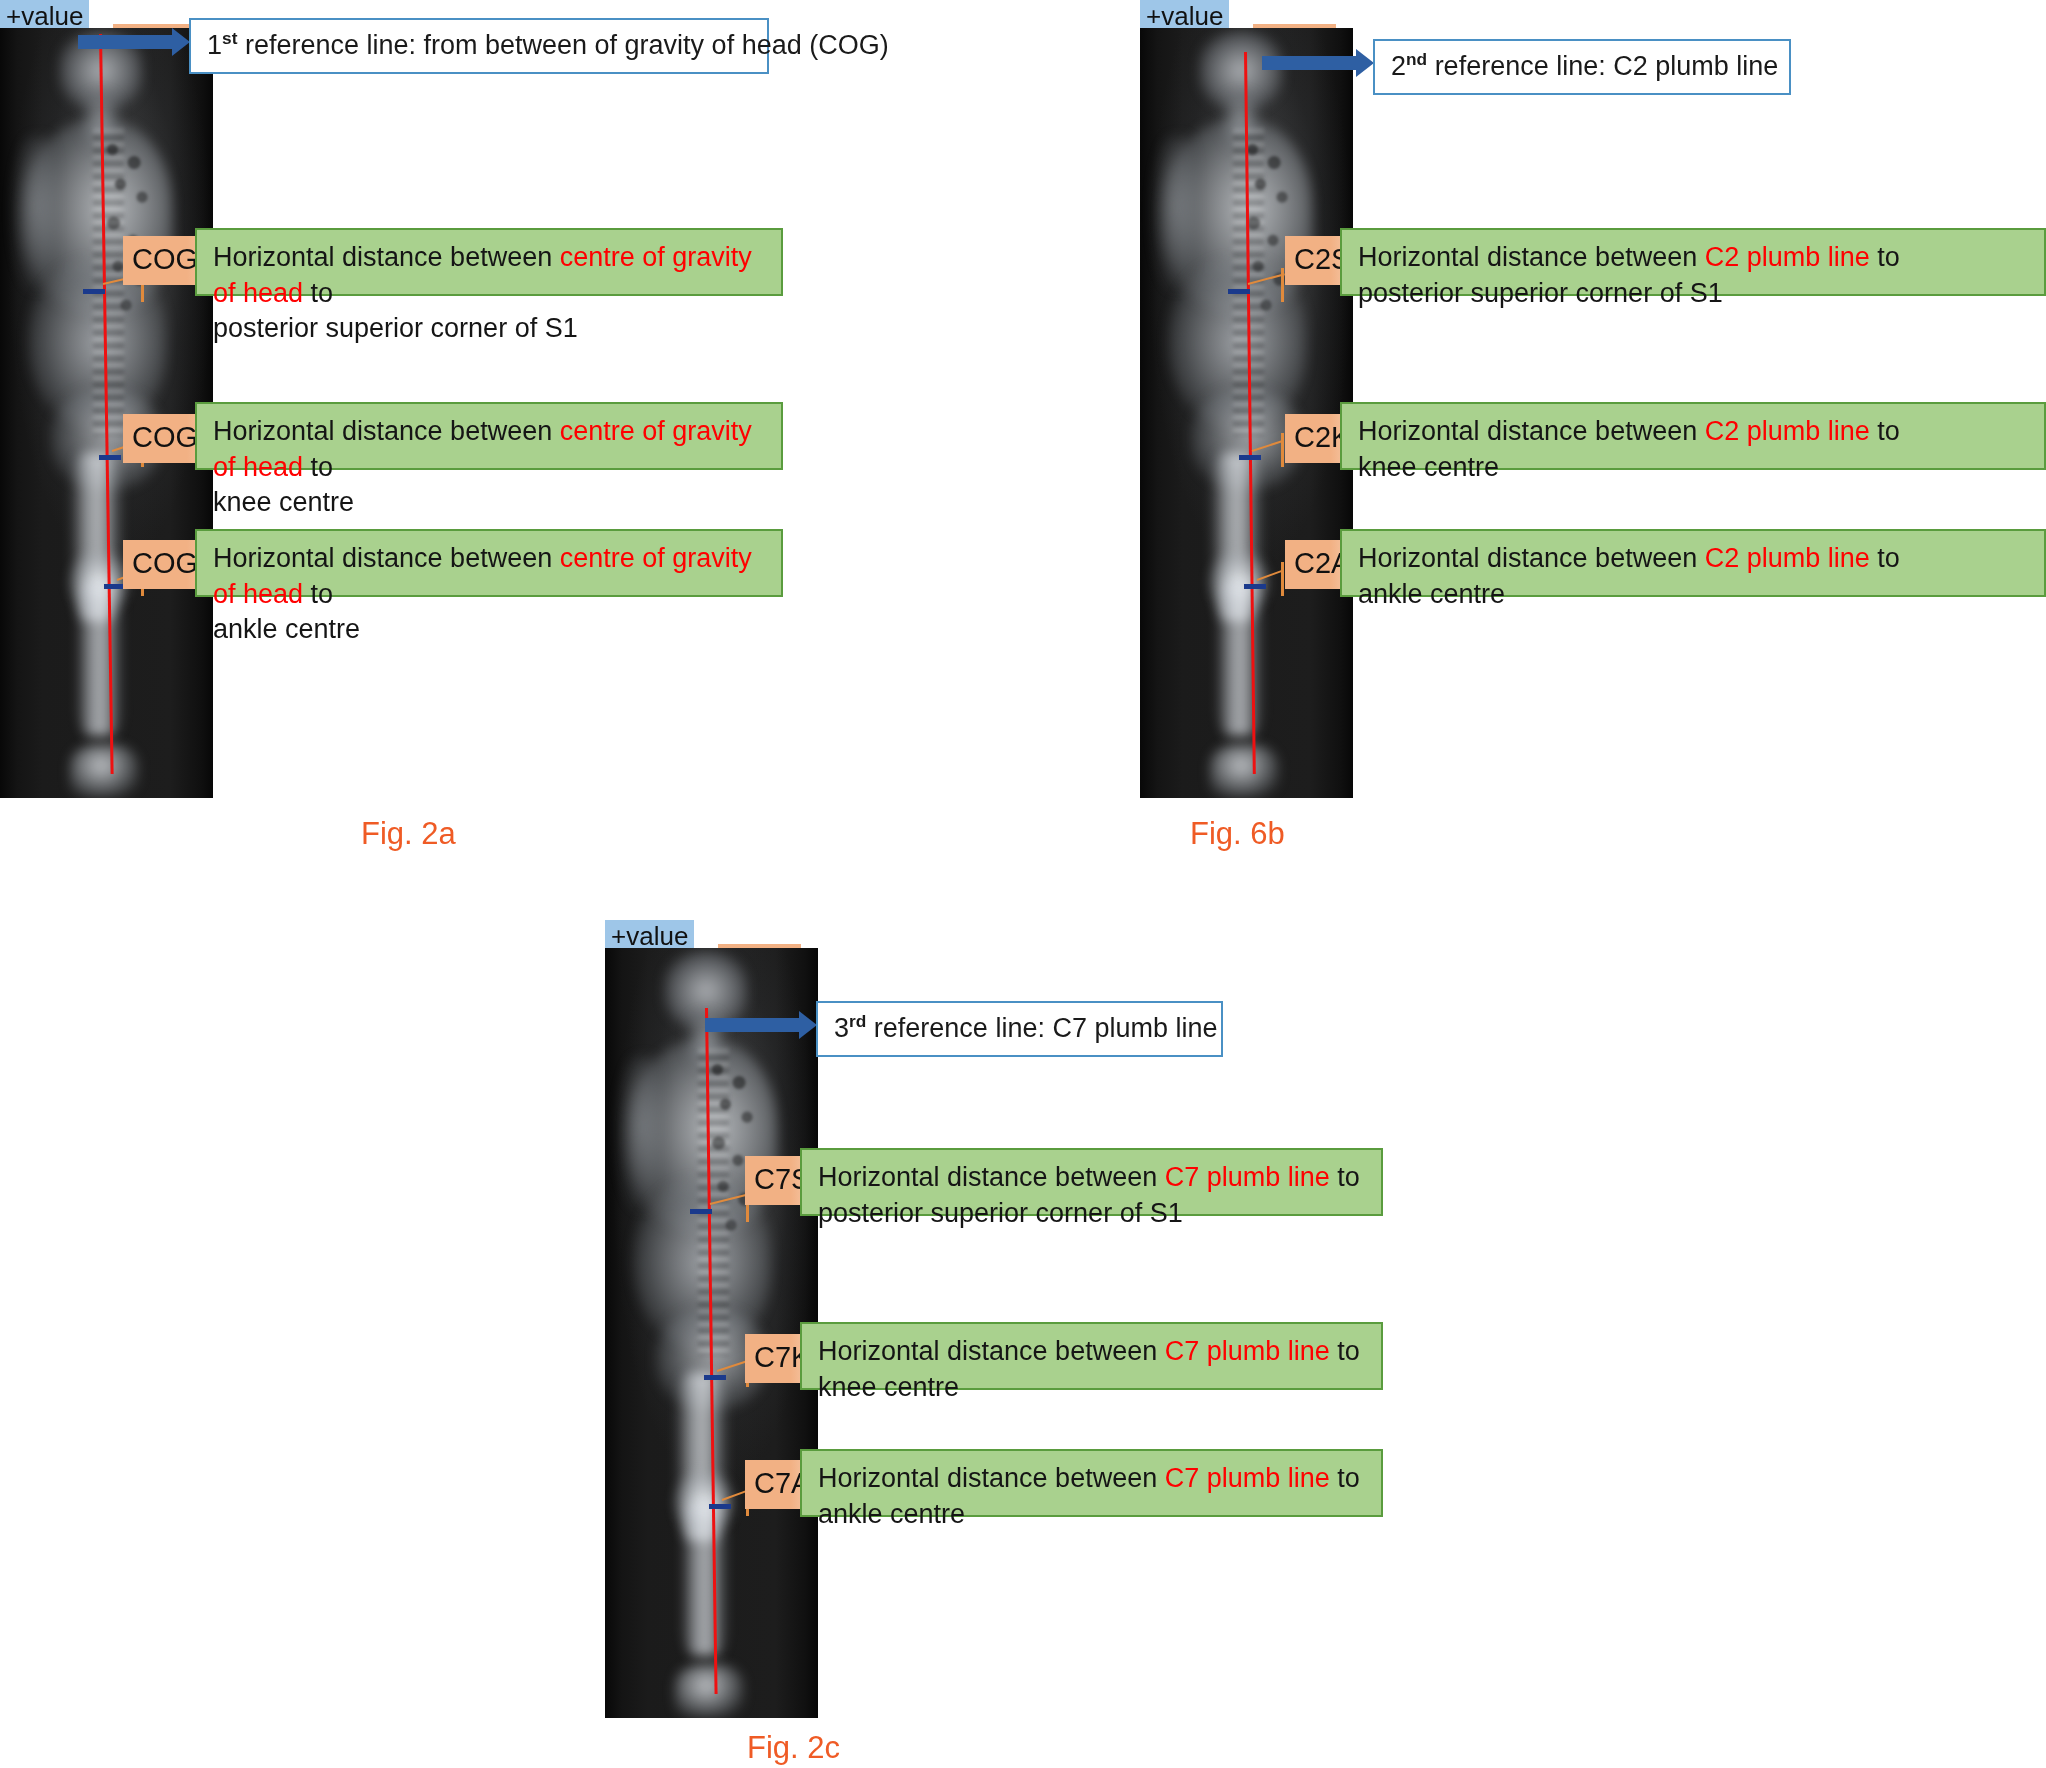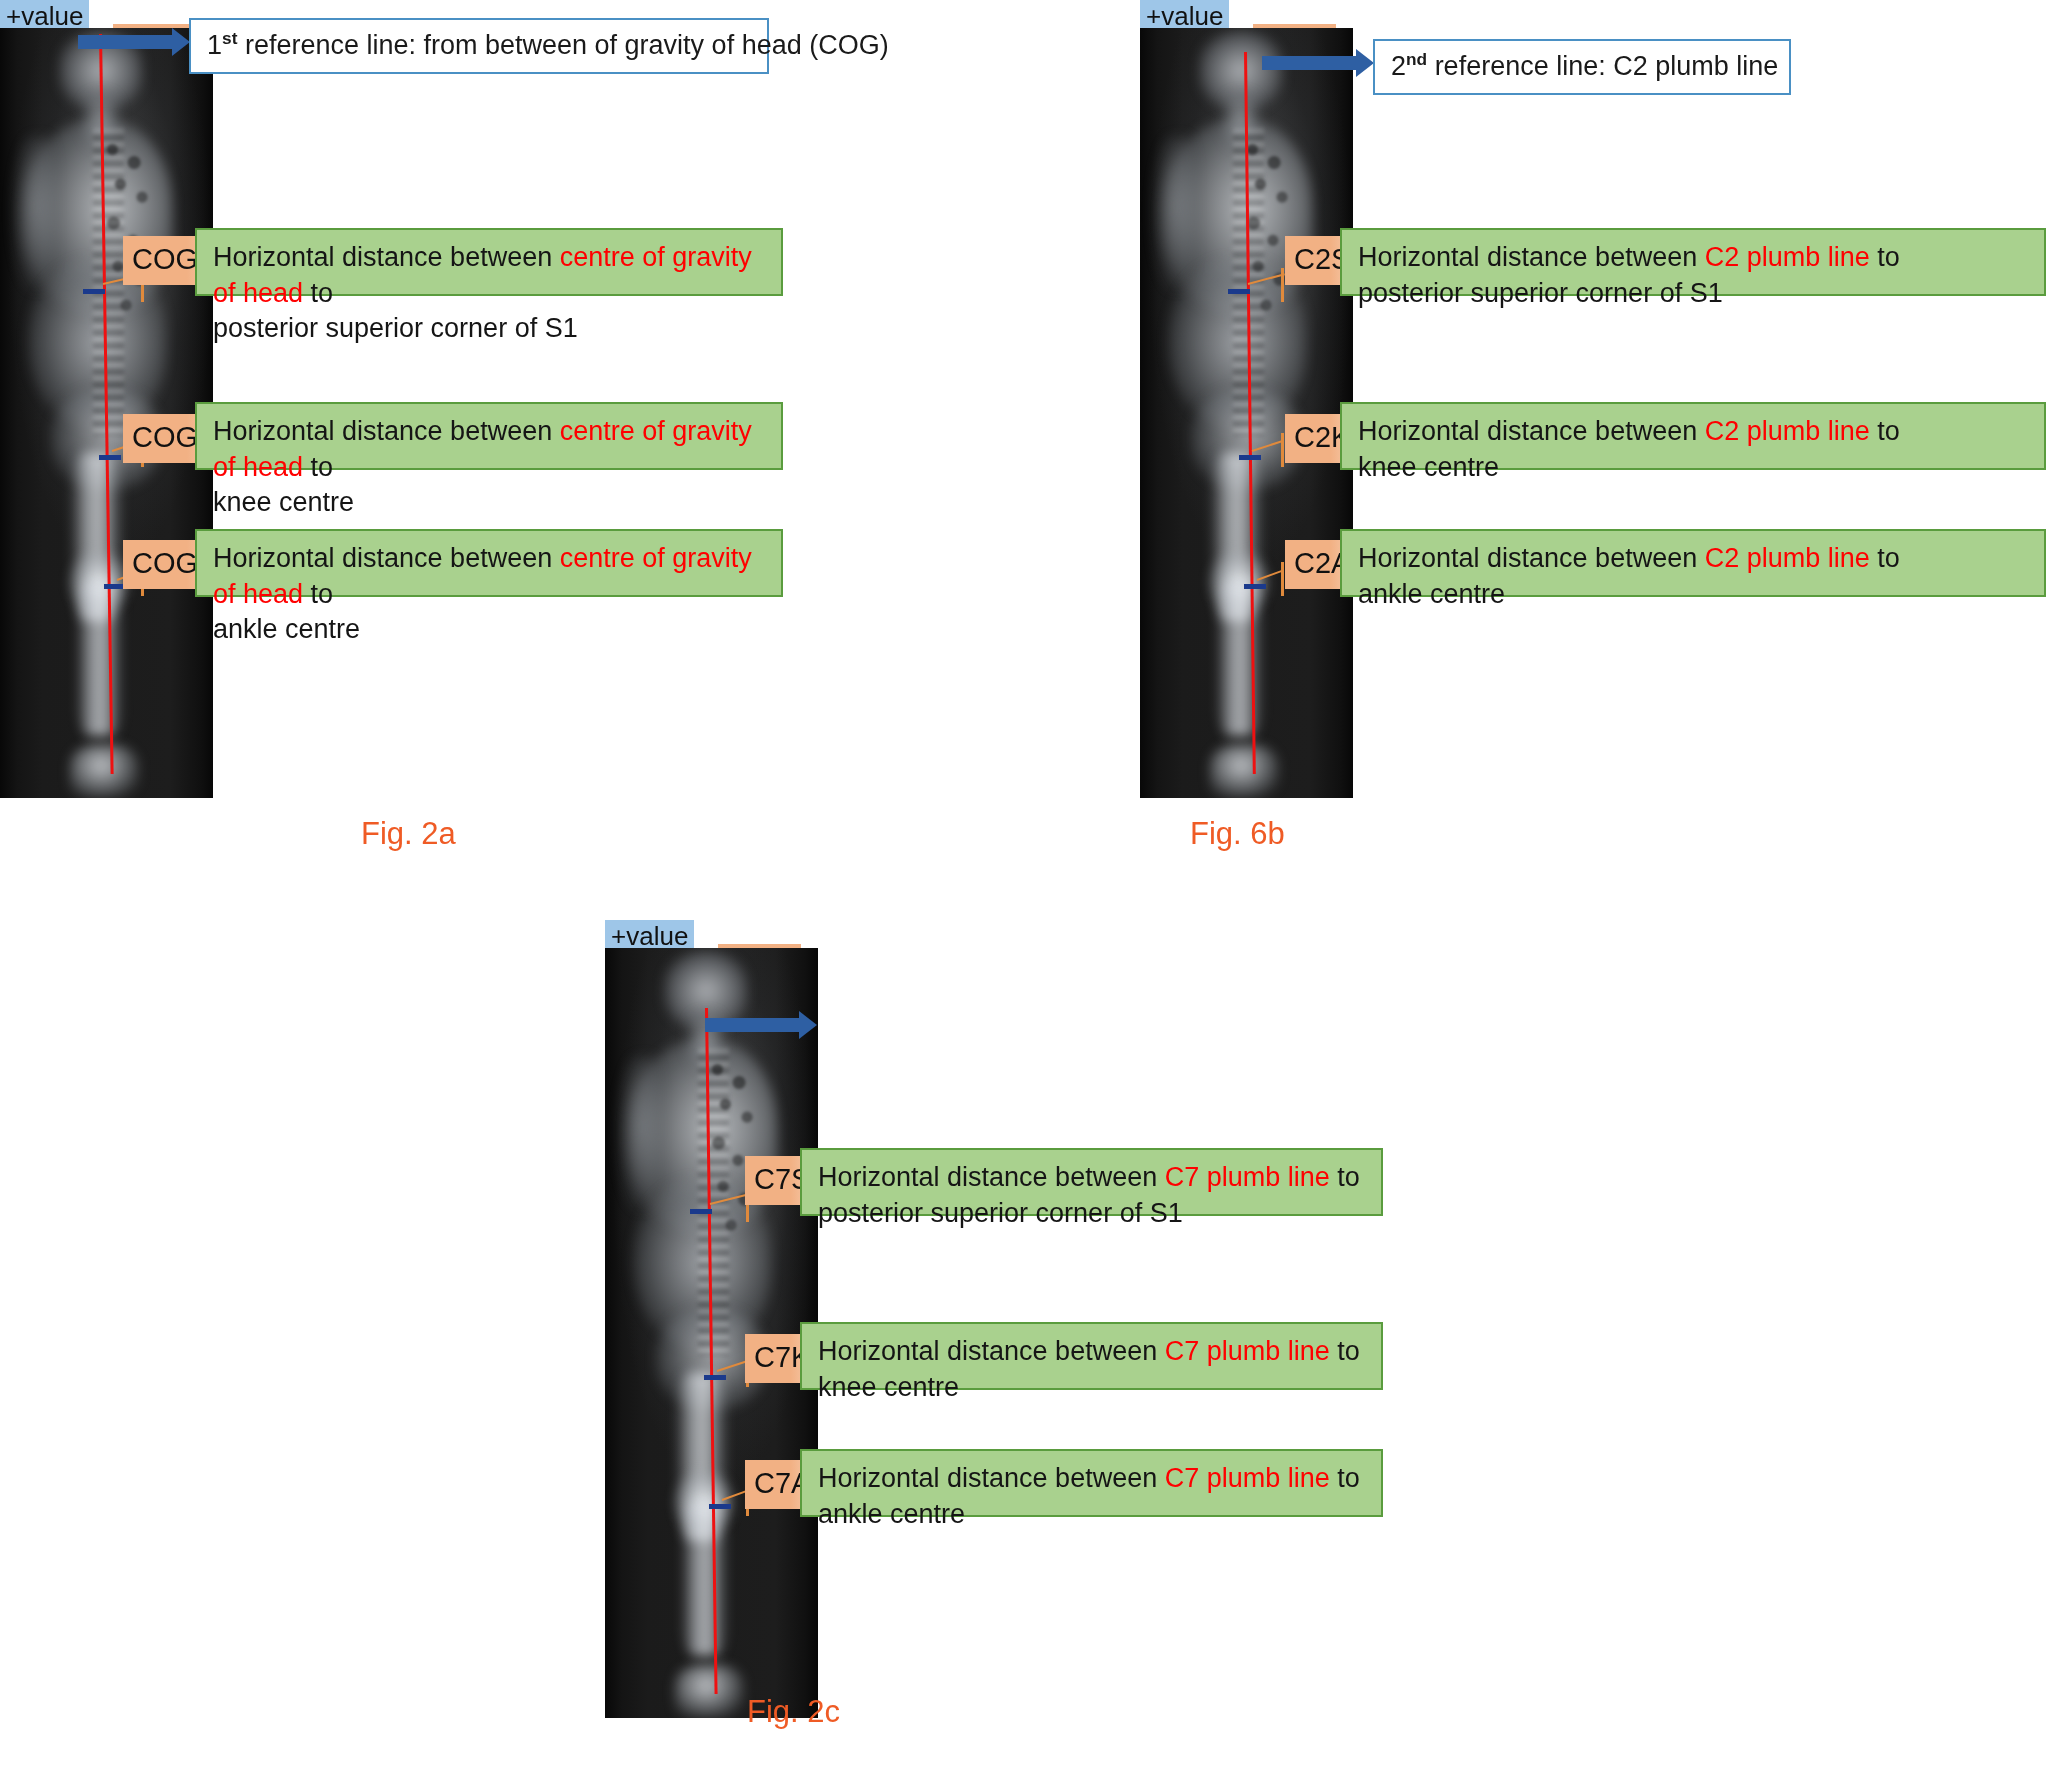--- a/index.html
+++ b/index.html
@@ -376,33 +376,36 @@
     <div class="bluetick" style="left:99px; top:427px; width:22px;"></div>
     <div class="tickmark" style="left:141px; top:405px; width:3px; height:34px;"></div>
     <div class="tickmark" style="left:112px; top:422px; width:33px; height:2px; transform:rotate(-18deg); transform-origin:left center;"></div>
 
     <div class="bluetick" style="left:104px; top:556px; width:22px;"></div>
     <div class="tickmark" style="left:141px; top:534px; width:3px; height:34px;"></div>
     <div class="tickmark" style="left:117px; top:551px; width:28px; height:2px; transform:rotate(-20deg); transform-origin:left center;"></div>
   </div>
 
   <div class="arrow" style="left:100px; top:98px; width:95px;"></div>
+  <div class="refbox" style="left:211px; top:81px; width:407px;">
+    <span>3</span><sup>rd</sup><span> reference line: C7 plumb line</span>
+  </div>
 
   <div class="chip" style="left:140px; top:236px;">C7S</div>
   <div class="descbox" style="left:195px; top:228px; width:583px; height:68px;">
     <span>Horizontal distance between </span><span class="hl">C7 plumb line</span><span> to</span><br>
     <span>posterior superior corner of S1</span>
   </div>
 
   <div class="chip" style="left:140px; top:414px;">C7K</div>
   <div class="descbox" style="left:195px; top:402px; width:583px; height:68px;">
     <span>Horizontal distance between </span><span class="hl">C7 plumb line</span><span> to</span><br>
     <span>knee centre</span>
   </div>
 
   <div class="chip" style="left:140px; top:540px;">C7A</div>
   <div class="descbox" style="left:195px; top:529px; width:583px; height:68px;">
     <span>Horizontal distance between </span><span class="hl">C7 plumb line</span><span> to</span><br>
     <span>ankle centre</span>
   </div>
 
-  <div class="figcap" style="left:142px; top:776px;">Fig. 2c</div>
+  <div class="figcap" style="left:142px; top:812px;">Fig. 2c</div>
 </div>
 
 </body></html>

